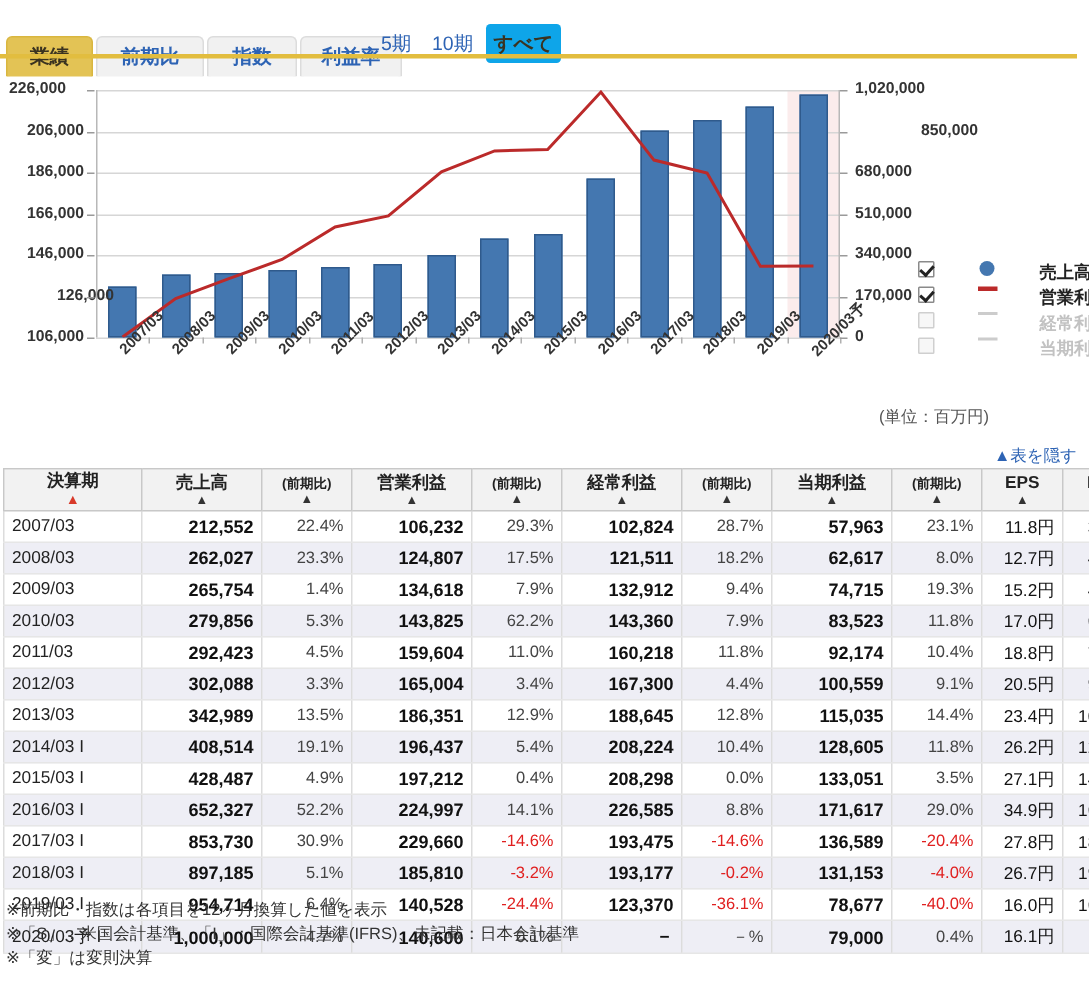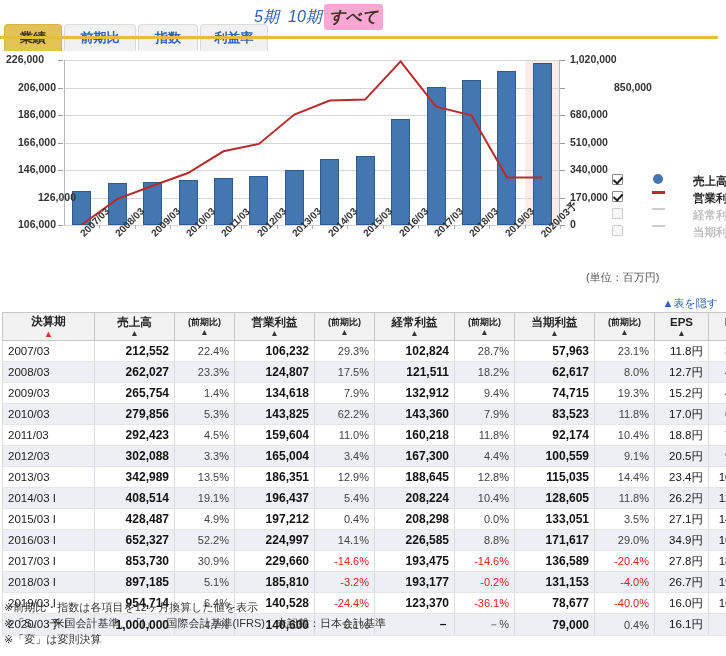--- a/index.html
+++ b/index.html
@@ -20,23 +20,23 @@
     text-align:center;font-size:13px;font-weight:bold;
     border-radius:4px 4px 0 0;cursor:pointer;margin-top:20px;
   }
   .tab.active{background:#e3c355;color:#3a3320;border:1px solid #d9b63f;border-bottom:none;}
   .tab.idle{background:#f1f1f1;color:#2d63b4;border:1px solid #dcdcdc;border-bottom:none;font-weight:bold;}
   .tab.t0{left:4px;width:56px;}
   .tab.t1{left:64px;width:70px;}
   .tab.t2{left:138px;width:58px;}
   .tab.t3{left:200px;width:66px;}
 
-  .period{position:absolute;top:4px;height:26px;line-height:26px;font-size:16px;cursor:pointer;font-style:italic;}
+  .period{position:absolute;top:16px;height:26px;line-height:26px;font-size:13px;cursor:pointer;}
   .period.link{color:#2d63b4;}
-  .period.sel{background:#f9a8d4;color:#3a3320;font-weight:bold;border-radius:3px;padding:0 5px;}
+  .period.sel{background:#0ea5e9;color:#3a3320;font-weight:bold;border-radius:3px;padding:0 5px;}
   .p0{left:254px;}
   .p1{left:288px;}
   .p2{left:324px;}
 
   
   .chartwrap{position:absolute;left:0;top:42px;width:726px;height:248px;}
   .plot{position:absolute;left:64px;top:18px;width:496px;height:165px;}
   .plot .hl{position:absolute;left:0;width:100%;height:1px;background:#d6d6d6;}
   .plot .forecast-band{position:absolute;top:0;height:100%;background:#fbecec;}
   .plot .axisline{position:absolute;top:0;width:1px;height:100%;background:#b8b8b8;}

